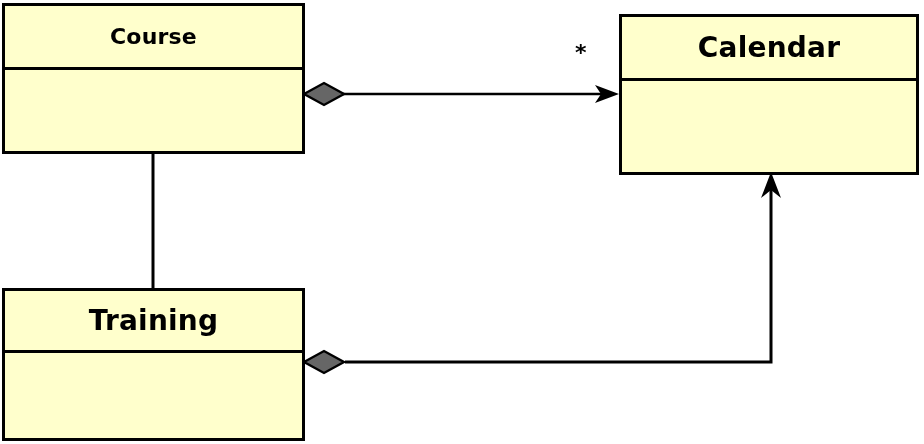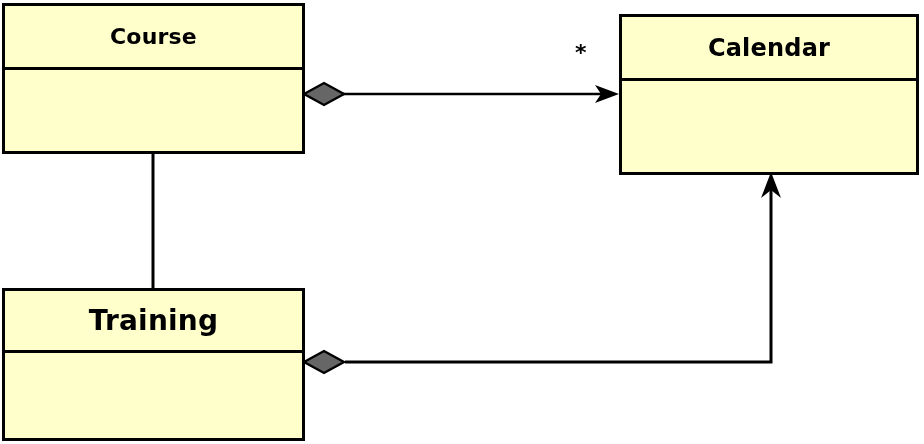--- a/index.html
+++ b/index.html
@@ -92,21 +92,21 @@
 
   <div class="uml-class" id="class-course" style="left:2px; top:3px; width:303px; height:151px;">
     <div class="uml-title-row" style="height:64px;">
       <span class="uml-title-text" style="font-size:22px;">Course</span>
     </div>
     <div class="uml-attr-row"></div>
   </div>
 
   <div class="uml-class" id="class-calendar" style="left:619px; top:14px; width:300px; height:161px;">
     <div class="uml-title-row" style="height:64px;">
-      <span class="uml-title-text" style="font-size:24px;">Calendar</span>
+      <span class="uml-title-text" style="font-size:28px;">Calendar</span>
     </div>
     <div class="uml-attr-row"></div>
   </div>
 
   <div class="uml-class" id="class-training" style="left:2px; top:288px; width:303px; height:153px;">
     <div class="uml-title-row" style="height:62px;">
       <span class="uml-title-text" style="font-size:28px;">Training</span>
     </div>
     <div class="uml-attr-row"></div>
   </div>

